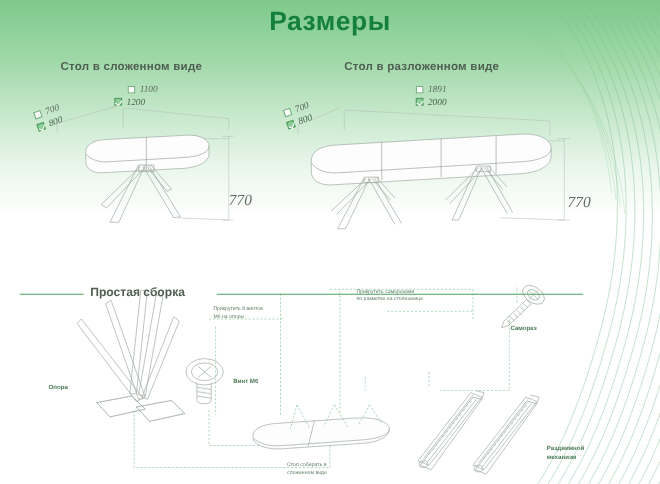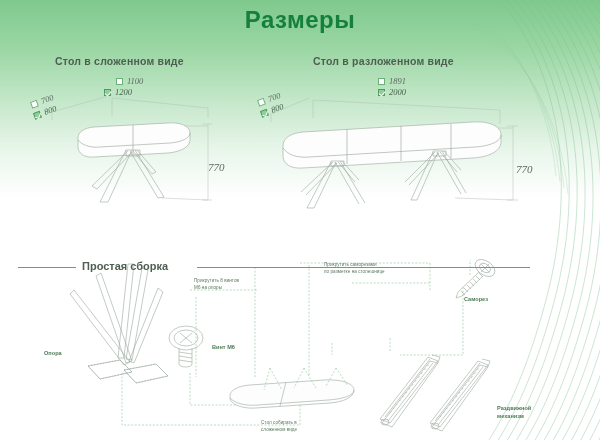--- a/index.html
+++ b/index.html
@@ -65,21 +65,21 @@
   .anno {
     position:absolute; font-size:4.6px; color:#5a7a60; line-height:1.45;
     z-index:8; white-space:nowrap; letter-spacing:.05px;
   }
   .part-label {
     position:absolute; font-size:5.6px; color:#4e7c58; font-weight:bold;
     z-index:8; white-space:nowrap; line-height:1.4;
   }
   .dim-label {
     position:absolute; font-family:"Liberation Serif", serif; font-style:italic;
-    font-size:11px; color:#5c6b60; z-index:8;
+    font-size:14px; color:#5c6b60; z-index:8;margin-top:14px;
   }
   svg { display:block; }
   .ln   { fill:none; stroke:#9aa79d; stroke-width:.6; }
   .ln2  { fill:none; stroke:#8d9a90; stroke-width:.55; }
   .dim  { fill:none; stroke:#b4beb6; stroke-width:.5; }
   .dash { fill:none; stroke:#7fbf8c; stroke-width:.55; stroke-dasharray:2 1.6; }
   .top-fill { fill:#fdfdfd; stroke:#9aa79d; stroke-width:.6; }
 </style>
 </head>
 <body>

